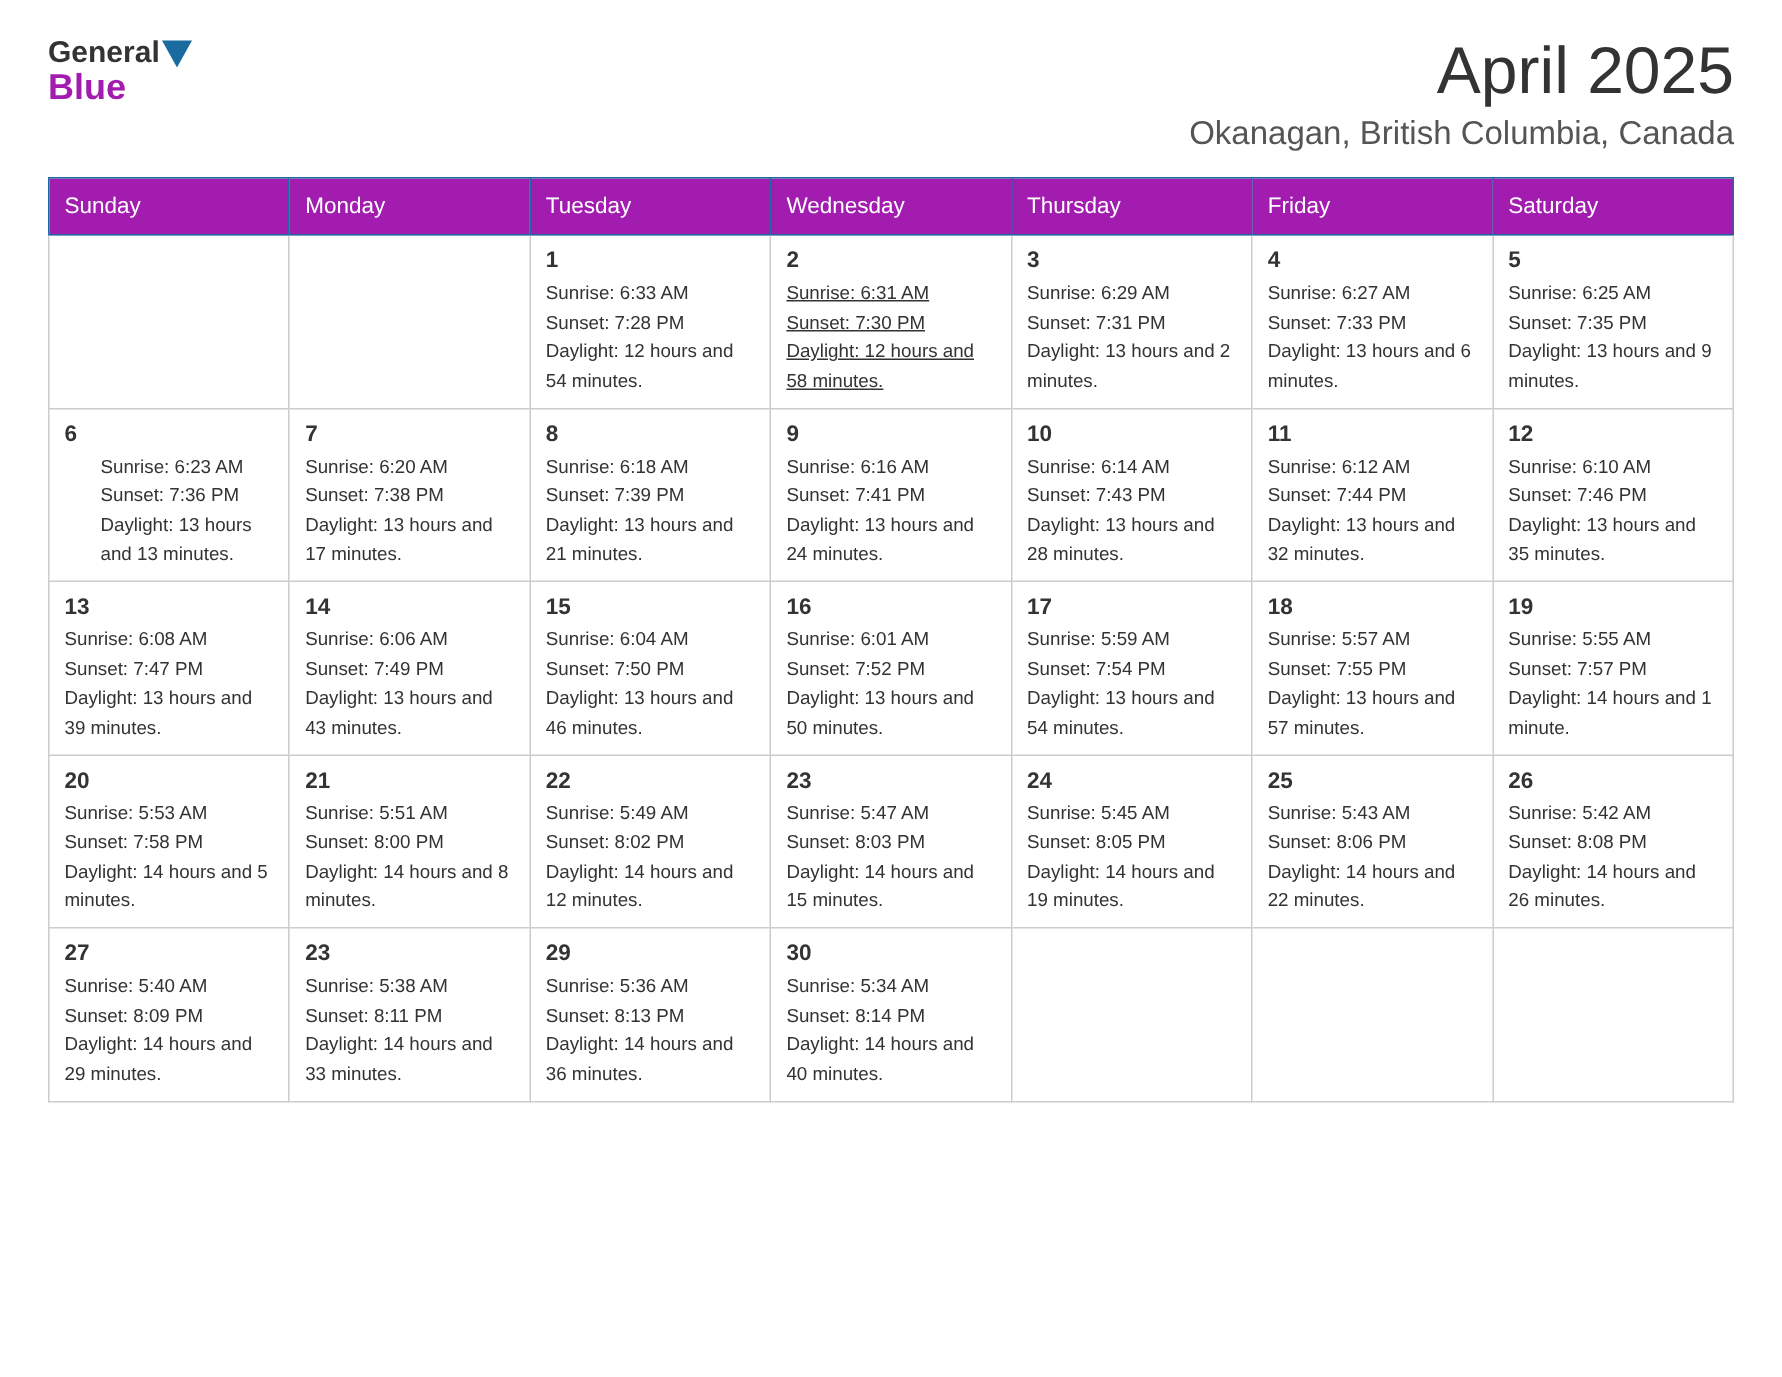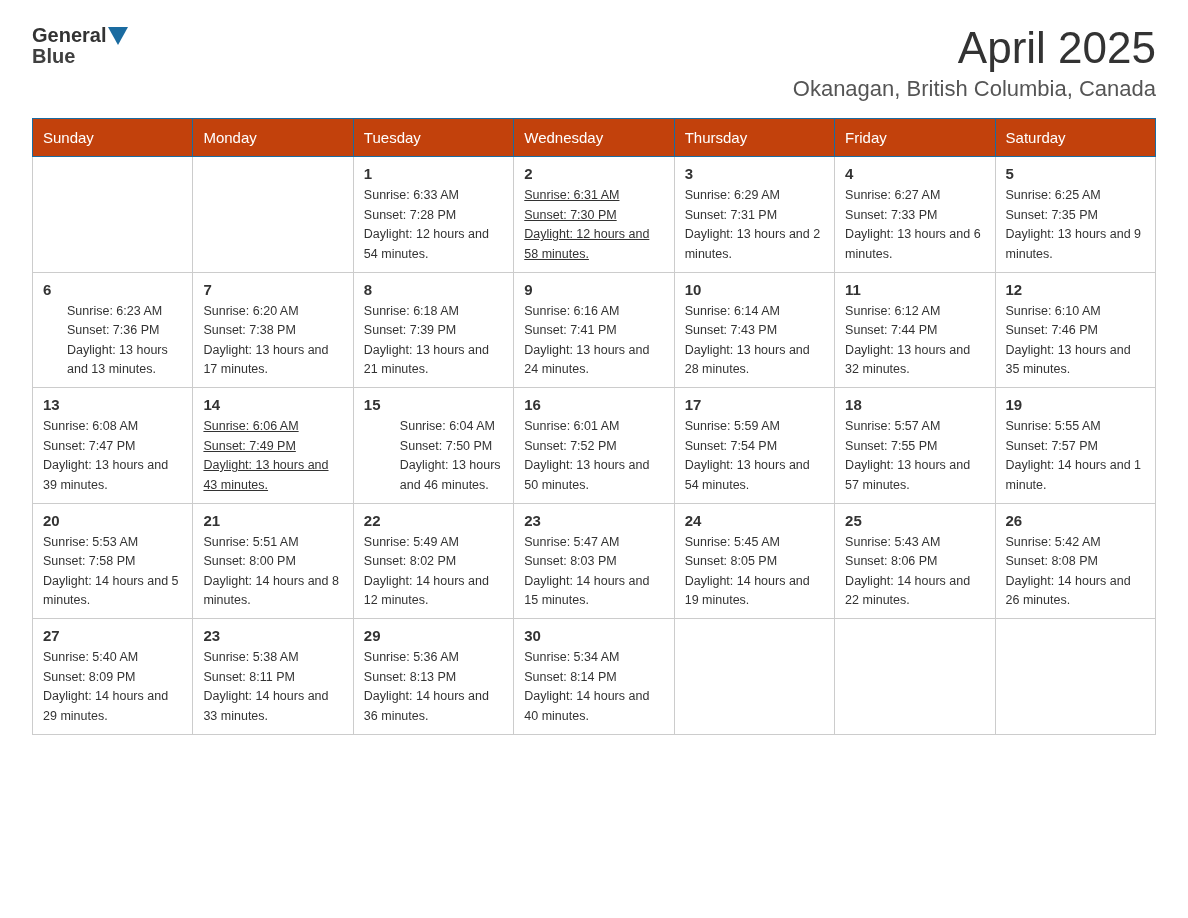--- a/index.html
+++ b/index.html
@@ -32,22 +32,22 @@
     .logo-triangle {
       width: 0;
       height: 0;
       border-left: 10px solid transparent;
       border-right: 10px solid transparent;
       border-top: 18px solid #1a6ba0;
       margin-left: 2px;
       display: inline-block;
     }
     .logo-blue {
-      color: #404040;
-      font-size: 20px;
+      color: #a21caf;
+      font-size: 24px;
       font-weight: bold;
       margin-top: -2px;
     }
     .title-area {
       text-align: right;
     }
     .month-title {
       font-size: 44px;
       font-weight: normal;
       color: #333;
@@ -57,21 +57,21 @@
       font-size: 22px;
       color: #555;
       margin-top: 4px;
     }
     .calendar {
       width: 100%;
       border-collapse: collapse;
       margin-top: 16px;
     }
     .calendar th {
-      background: #c2410c;
+      background: #a21caf;
       color: #fff;
       padding: 10px 10px;
       font-size: 15px;
       font-weight: normal;
       text-align: left;
       border: 1px solid #1a6ba0;
     }
     .calendar td {
       border: 1px solid #ccc;
       vertical-align: top;
@@ -207,27 +207,27 @@
       </tr>
       <tr>
         <td>
           <div class="day-number">13</div>
           <div class="day-info" style="white-space: pre-line;">Sunrise: 6:08 AM
 Sunset: 7:47 PM
 Daylight: 13 hours and 39 minutes.</div>
         </td>
         <td>
           <div class="day-number">14</div>
-          <div class="day-info" style="white-space: pre-line; text-decoration: underline;">Sunrise: 6:06 AM
+          <div class="day-info" style="white-space: pre-line;">Sunrise: 6:06 AM
 Sunset: 7:49 PM
 Daylight: 13 hours and 43 minutes.</div>
         </td>
         <td>
           <div class="day-number">15</div>
-          <div class="day-info" style="white-space: pre-line; margin-left: 36px;">Sunrise: 6:04 AM
+          <div class="day-info" style="white-space: pre-line;">Sunrise: 6:04 AM
 Sunset: 7:50 PM
 Daylight: 13 hours and 46 minutes.</div>
         </td>
         <td>
           <div class="day-number">16</div>
           <div class="day-info" style="white-space: pre-line;">Sunrise: 6:01 AM
 Sunset: 7:52 PM
 Daylight: 13 hours and 50 minutes.</div>
         </td>
         <td>

